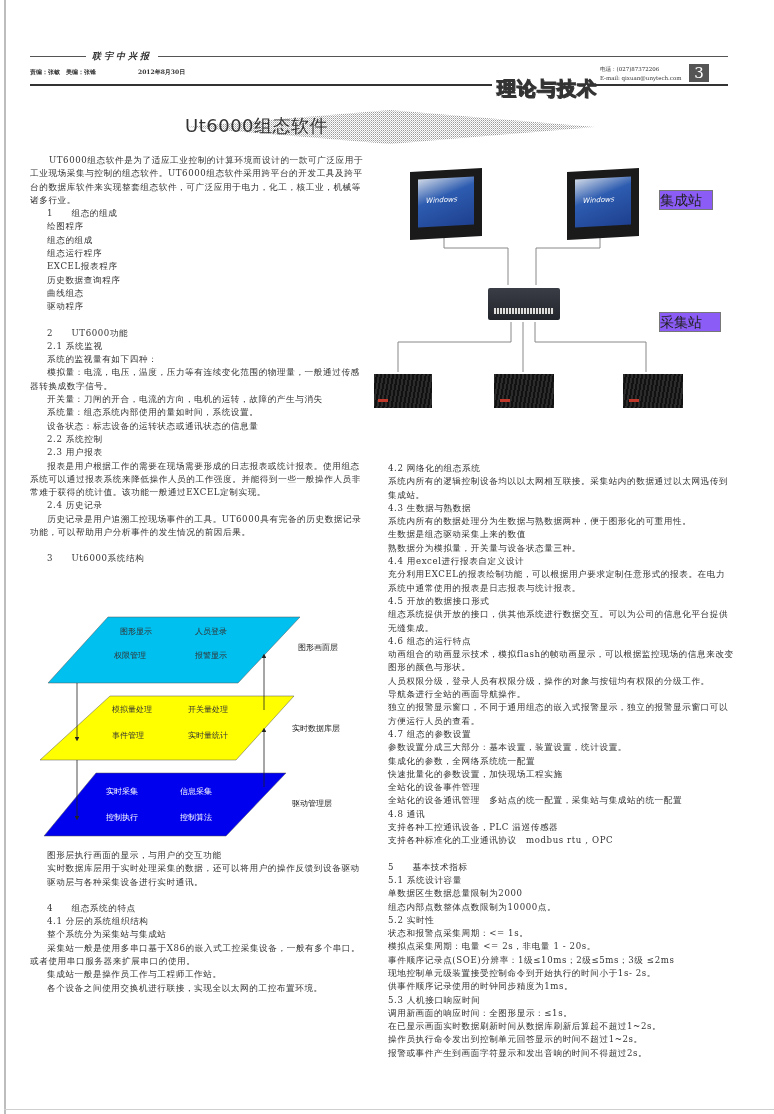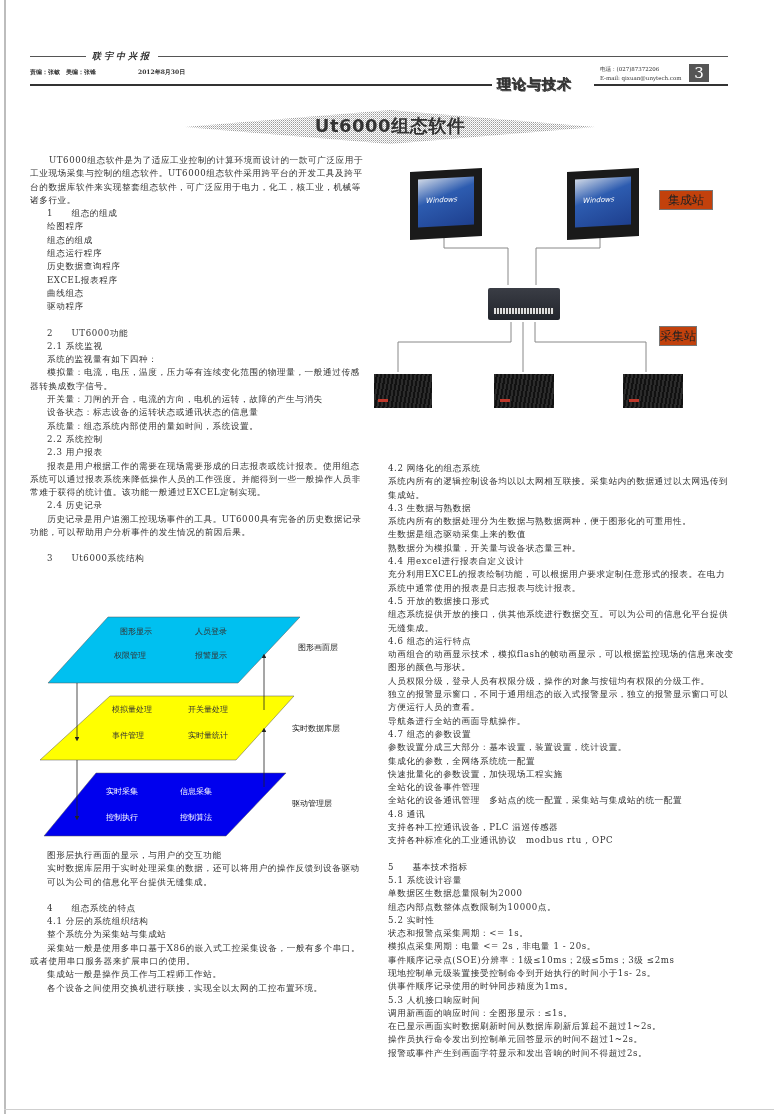--- a/index.html
+++ b/index.html
@@ -6,44 +6,44 @@
   html, body { width: 774px; height: 1114px; background: #ffffff; overflow: hidden; }
   body { font-family: "DejaVu Serif", "Liberation Serif", serif; color: #333; position: relative; }
   .page-border-left { position: absolute; left: 4px; top: 0; width: 2px; height: 1114px; background: #bdbdbd; }
   .page-border-bottom { position: absolute; left: 4px; bottom: 4px; width: 770px; height: 1px; background: #cfcfcf; }
 
   
   .mast-line { position: absolute; height: 1px; background: #555; }
   .mast-name { position: absolute; left: 92px; top: 50px; font-size: 9px; font-style: italic; letter-spacing: 3px; color: #333; font-weight: bold; }
   .meta { position: absolute; top: 68px; font-size: 6px; color: #333; font-weight: bold; }
   .thick-line { position: absolute; height: 2px; background: #333; }
-  .section-title { position: absolute; left: 497px; top: 76px; font-size: 14px; font-weight: normal; font-family: "DejaVu Sans", sans-serif; color: #fff; -webkit-text-stroke: 1px #333; letter-spacing: 1px; text-shadow: 1px 1px 0 #333; }
+  .section-title { position: absolute; left: 497px; top: 76px; font-size: 19px; font-weight: bold; font-family: "DejaVu Sans", sans-serif; color: #fff; -webkit-text-stroke: 1px #333; letter-spacing: 1px; text-shadow: 1px 1px 0 #333; }
   .contact { position: absolute; left: 600px; font-size: 5.5px; color: #333; }
   .page-num { position: absolute; left: 689px; top: 64px; width: 20px; height: 18px; background: #555; color: #fff; font-size: 15px; text-align: center; line-height: 18px; }
 
   
   .banner { position: absolute; left: 185px; top: 110px; width: 410px; height: 34px; }
   .banner svg { position: absolute; left: 0; top: 0; }
-  .banner-title { position: absolute; left: 0; top: 4px; width: 410px; text-align: center; font-family: "DejaVu Sans", sans-serif; font-weight: bold; font-size: 18px; color: #333; letter-spacing: 0.5px; }
+  .banner-title { position: absolute; left: 0; top: 4px; width: 410px; font-family: "DejaVu Sans", sans-serif; font-weight: normal; font-size: 18px; color: #333; letter-spacing: 0.5px; }
 
   
   .col { position: absolute; font-size: 8.6px; line-height: 13.3px; color: #333; letter-spacing: 0.6px; }
   .col p { margin: 0; }
   .col .ind { text-indent: 2em; }
   .col .ind1 { padding-left: 17px; }
   .gap { height: 13px; }
 
   
   .layers { position: absolute; left: 30px; top: 612px; width: 340px; height: 230px; }
   .layer-label { position: absolute; font-family: Liberation Sans, sans-serif; font-size: 8px; color: #222; text-align: right; }
   .cell { position: absolute; font-family: Liberation Mono, monospace; font-size: 8px; }
 
   
   .net { position: absolute; left: 380px; top: 160px; width: 360px; height: 255px; }
-  .station-label { position: absolute; border: 1px solid #777; background: #c2410c; font-family: "DejaVu Sans", sans-serif; font-size: 12px; color: #222; text-align: center; }
+  .station-label { position: absolute; border: 1px solid #777; background: #8b5cf6; font-family: "DejaVu Sans", sans-serif; font-size: 14px; color: #222; }
 </style>
 </head>
 <body>
 
 <div class="page-border-left"></div>
 <div class="page-border-bottom"></div>
 
 <div>
   <div class="mast-line" style="left:30px; top:56px; width:56px;"></div>
   <div class="mast-name">联宇中兴报</div>
@@ -73,32 +73,32 @@
   </svg>
   <div class="banner-title">Ut6000组态软件</div>
 </div>
 
 <div class="col" style="left:30px; top:154px; width:338px;">
   <p class="ind" style="text-indent:2.2em;">UT6000组态软件是为了适应工业控制的计算环境而设计的一款可广泛应用于工业现场采集与控制的组态软件。UT6000组态软件采用跨平台的开发工具及跨平台的数据库软件来实现整套组态软件，可广泛应用于电力，化工，核工业，机械等诸多行业。</p>
   <p class="ind1">1　　组态的组成</p>
   <p class="ind1">绘图程序</p>
   <p class="ind1">组态的组成</p>
   <p class="ind1">组态运行程序</p>
+  <p class="ind1">EXCEL报表程序</p>
   <p class="ind1">历史数据查询程序</p>
-  <p class="ind1">EXCEL报表程序</p>
   <p class="ind1">曲线组态</p>
   <p class="ind1">驱动程序</p>
   <div class="gap"></div>
   <p class="ind1">2　　UT6000功能</p>
   <p class="ind1">2.1 系统监视</p>
   <p class="ind1">系统的监视量有如下四种：</p>
   <p class="ind">模拟量：电流，电压，温度，压力等有连续变化范围的物理量，一般通过传感器转换成数字信号。</p>
   <p class="ind1">开关量：刀闸的开合，电流的方向，电机的运转，故障的产生与消失</p>
+  <p class="ind1">系统量：组态系统内部使用的量如时间，系统设置。</p>
   <p class="ind1">设备状态：标志设备的运转状态或通讯状态的信息量</p>
-  <p class="ind1">系统量：组态系统内部使用的量如时间，系统设置。</p>
   <p class="ind1">2.2 系统控制</p>
   <p class="ind1">2.3 用户报表</p>
   <p class="ind">报表是用户根据工作的需要在现场需要形成的日志报表或统计报表。使用组态系统可以通过报表系统来降低操作人员的工作强度。并能得到一些一般操作人员非常难于获得的统计值。该功能一般通过EXCEL定制实现。</p>
   <p class="ind1">2.4 历史记录</p>
   <p class="ind">历史记录是用户追溯工控现场事件的工具。UT6000具有完备的历史数据记录功能，可以帮助用户分析事件的发生情况的前因后果。</p>
   <div class="gap"></div>
   <p class="ind1">3　　Ut6000系统结构</p>
 </div>
 
 <div class="layers">
@@ -132,21 +132,21 @@
   <div class="cell" style="left:76px; top:174px; color:#fff;">实时采集</div>
   <div class="cell" style="left:150px; top:174px; color:#fff;">信息采集</div>
   <div class="cell" style="left:76px; top:200px; color:#fff;">控制执行</div>
   <div class="cell" style="left:150px; top:200px; color:#fff;">控制算法</div>
   <div class="layer-label" style="left:262px; top:186px;">驱动管理层</div>
 </div>
 
 <div class="col" style="left:30px; top:849px; width:338px;">
   <p class="ind1">图形层执行画面的显示，与用户的交互功能</p>
   <p class="ind">实时数据库层用于实时处理采集的数据，还可以将用户的操作反馈到设备驱动</p>
-  <p class="ind1">可以为公司的信息化平台提供无缝集成。</p>
+  <p class="ind1">驱动层与各种采集设备进行实时通讯。</p>
   <div class="gap"></div>
   <p class="ind1">4　　组态系统的特点</p>
   <p class="ind1">4.1 分层的系统组织结构</p>
   <p class="ind1">整个系统分为采集站与集成站</p>
   <p class="ind">采集站一般是使用多串口基于X86的嵌入式工控采集设备，一般有多个串口。或者使用串口服务器来扩展串口的使用。</p>
   <p class="ind1">集成站一般是操作员工作与工程师工作站。</p>
   <p class="ind1">各个设备之间使用交换机进行联接，实现全以太网的工控布置环境。</p>
 </div>
 
 <div class="net">
@@ -168,21 +168,21 @@
     <div style="position:absolute; left:8px; top:8px; width:56px; height:48px; background:linear-gradient(160deg,#cfd8e6 0%,#2d5cb0 40%,#1e3f8e 100%);">
       <div style="position:absolute; left:8px; top:18px; font-family:'DejaVu Sans',sans-serif; font-size:7px; color:#fff; font-style:italic;">Windows</div>
     </div>
   </div>
 
   <div style="position:absolute; left:108px; top:128px; width:72px; height:32px; background:linear-gradient(#3a3d45,#22252c); border-radius:2px;">
     <div style="position:absolute; left:6px; top:20px; width:60px; height:6px; background:repeating-linear-gradient(90deg,#ddd 0 2px,#333 2px 3px);"></div>
   </div>
 
   <div class="station-label" style="left:279px; top:30px; width:54px; height:20px; line-height:18px;">集成站</div>
-  <div class="station-label" style="left:279px; top:166px; width:38px; height:20px; line-height:18px;">采集站</div>
+  <div class="station-label" style="left:279px; top:152px; width:62px; height:20px; line-height:18px;">采集站</div>
 
   <div style="position:absolute; left:-6px; top:214px; width:58px; height:34px; background:repeating-linear-gradient(100deg,#2b2b2b 0 2px,#111 2px 4px);">
     <div style="position:absolute; left:4px; bottom:6px; width:10px; height:3px; background:#c0392b;"></div>
   </div>
   <div style="position:absolute; left:114px; top:214px; width:60px; height:34px; background:repeating-linear-gradient(100deg,#2b2b2b 0 2px,#111 2px 4px);">
     <div style="position:absolute; left:6px; bottom:6px; width:10px; height:3px; background:#c0392b;"></div>
   </div>
   <div style="position:absolute; left:243px; top:214px; width:60px; height:34px; background:repeating-linear-gradient(100deg,#2b2b2b 0 2px,#111 2px 4px);">
     <div style="position:absolute; left:6px; bottom:6px; width:10px; height:3px; background:#c0392b;"></div>
   </div>
@@ -195,22 +195,22 @@
   <p>系统内所有的数据处理分为生数据与熟数据两种，便于图形化的可重用性。</p>
   <p>生数据是组态驱动采集上来的数值</p>
   <p>熟数据分为模拟量，开关量与设备状态量三种。</p>
   <p>4.4 用excel进行报表自定义设计</p>
   <p>充分利用EXCEL的报表绘制功能，可以根据用户要求定制任意形式的报表。在电力系统中通常使用的报表是日志报表与统计报表。</p>
   <p>4.5 开放的数据接口形式</p>
   <p>组态系统提供开放的接口，供其他系统进行数据交互。可以为公司的信息化平台提供无缝集成。</p>
   <p>4.6 组态的运行特点</p>
   <p>动画组合的动画显示技术，模拟flash的帧动画显示，可以根据监控现场的信息来改变图形的颜色与形状。</p>
   <p>人员权限分级，登录人员有权限分级，操作的对象与按钮均有权限的分级工作。</p>
+  <p>导航条进行全站的画面导航操作。</p>
   <p>独立的报警显示窗口，不同于通用组态的嵌入式报警显示，独立的报警显示窗口可以方便运行人员的查看。</p>
-  <p>导航条进行全站的画面导航操作。</p>
   <p>4.7 组态的参数设置</p>
   <p>参数设置分成三大部分：基本设置，装置设置，统计设置。</p>
   <p>集成化的参数，全网络系统统一配置</p>
   <p>快速批量化的参数设置，加快现场工程实施</p>
   <p>全站化的设备事件管理</p>
   <p>全站化的设备通讯管理　多站点的统一配置，采集站与集成站的统一配置</p>
   <p>4.8 通讯</p>
   <p>支持各种工控通讯设备，PLC 温巡传感器</p>
   <p>支持各种标准化的工业通讯协议　modbus rtu , OPC</p>
   <div class="gap"></div>

